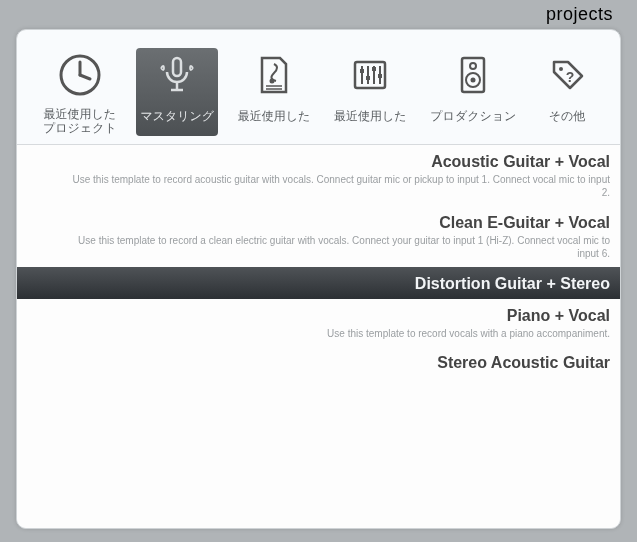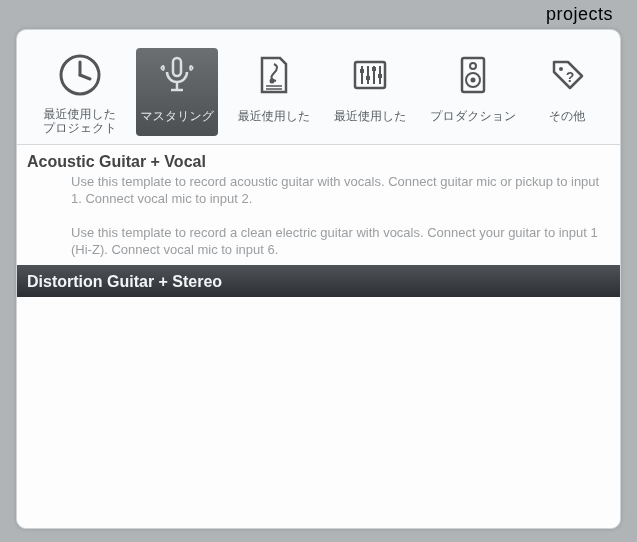--- a/index.html
+++ b/index.html
@@ -64,32 +64,33 @@
     text-align: center;
   }
   svg { display: block; }
   .list {
     flex: 1;
     overflow: auto;
     background: #fdfdfd;
     border-bottom-left-radius: 10px;
     border-bottom-right-radius: 10px;
     padding-bottom: 6px;
+    text-align: right;
   }
   .template {
     padding: 8px 10px 6px 10px;
     cursor: pointer;
   }
   .template .t-title {
     font-size: 16px;
     font-weight: 700;
     color: #444;
   }
   .template .t-desc {
-    font-size: 13px;
+    font-size: 10px;
     color: #9a9ea1;
     margin: 2px 0 0 44px;
     line-height: 1.35;
   }
   .template.selected {
     background: linear-gradient(#4f5357,#2c3034);
   }
   .template.selected .t-title { color: #f2f4f6; }
   .template.selected .t-desc { color: #b9bdc0; }
 </style>
@@ -182,22 +183,28 @@
     </div>
 
   </div>
 
   <div class="list">
     <div class="template">
       <div class="t-title">Acoustic Guitar + Vocal</div>
       <div class="t-desc">Use this template to record acoustic guitar with vocals. Connect guitar mic or pickup to input 1. Connect vocal mic to input 2.</div>
     </div>
     <div class="template">
+      <div class="t-title">Clean E-Guitar + Vocal</div>
       <div class="t-desc">Use this template to record a clean electric guitar with vocals. Connect your guitar to input 1 (Hi-Z). Connect vocal mic to input 6.</div>
     </div>
     <div class="template selected">
       <div class="t-title">Distortion Guitar + Stereo</div>
     </div>
     <div class="template">
+      <div class="t-title">Piano + Vocal</div>
+      <div class="t-desc">Use this template to record vocals with a piano accompaniment.</div>
+    </div>
+    <div class="template">
+      <div class="t-title">Stereo Acoustic Guitar</div>
     </div>
   </div>
 
 </div>
 
 </body></html>

